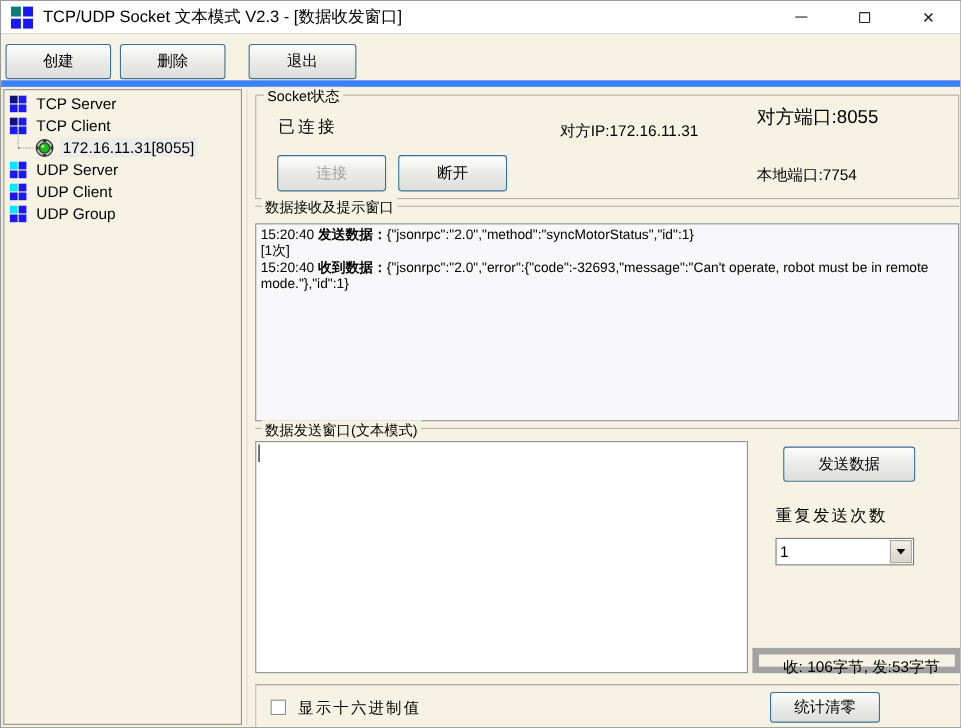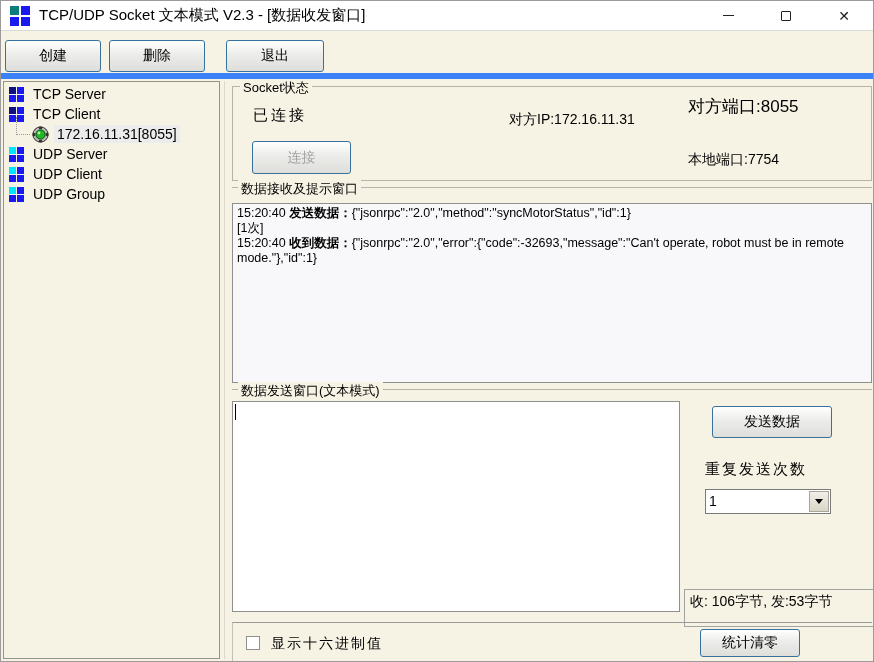--- a/index.html
+++ b/index.html
@@ -75,21 +75,21 @@
   .send-textarea{position:absolute;left:3px;top:322px;width:448px;height:211px;background:#fff;border:1px solid #8f8f8f;resize:none;outline:none;font-family:"Liberation Sans","DejaVu Sans",sans-serif;font-size:13px;padding:2px 3px}
   .caret{position:absolute;left:6px;top:325px;width:1px;height:16px;background:#000}
   .send-btn{position:absolute;left:483px;top:327px;width:120px;height:32px}
   .repeat-label{position:absolute;left:476px;top:381px;font-size:15px;letter-spacing:2px}
   .combo{position:absolute;left:476px;top:410px;width:126px;height:25px;background:#fff;border:1px solid #7b7b7b}
   .combo-value{position:absolute;left:3px;top:3px;font-size:14px}
   .combo-btn{position:absolute;right:1px;top:1px;bottom:1px;width:20px;background:linear-gradient(#f2efe6,#d9d5c8);border:1px solid #a9a59a;display:flex;align-items:center;justify-content:center}
   .combo-arrow{width:0;height:0;border-left:4px solid transparent;border-right:4px solid transparent;border-top:5px solid #000}
 
   
-  .stats-box{position:absolute;left:455px;top:510px;width:190px;height:38px;border:1px solid #a3a3a3;background:var(--cream);font-size:14px;line-height:22px;padding-left:5px;white-space:nowrap}
+  .stats-box{position:absolute;left:455px;top:510px;width:190px;height:23px;border:6px solid #a3a3a3;background:var(--cream);font-size:14px;line-height:22px;padding-left:22px;white-space:nowrap}
   .bottom-row{position:absolute;left:3px;right:1px;top:543px;bottom:0;border-top:1px solid #9a9a9a;border-left:1px solid #c4c0b4}
   .checkbox{position:absolute;left:13px;top:13px;width:14px;height:14px;background:#fff;border:1px solid #8f8f8f}
   .checkbox-label{position:absolute;left:38px;top:12px;font-size:14px;letter-spacing:2px}
   .clear-btn{position:absolute;left:467px;top:6px;width:100px;height:28px}
 </style>
 </head>
 <body>
 
 <div class="window">
 
@@ -184,20 +184,21 @@
 
   <div class="content">
 
     <div class="socket-group">
       <span class="group-label">Socket状态</span>
       <span class="state-text">已连接</span>
       <span class="peer-ip">对方IP:172.16.11.31</span>
       <span class="peer-port">对方端口:8055</span>
       <span class="local-port">本地端口:7754</span>
       <button class="btn connect-btn" disabled="">连接</button>
+      <button class="btn disconnect-btn">断开</button>
     </div>
 
     <span class="group-label recv-label">数据接收及提示窗口</span>
     <div class="group-line recv-line"></div>
     <div class="recv-box">
         <div class="log-line"><span>15:20:40 </span><span class="log-label">发送数据：</span><span>{"jsonrpc":"2.0","method":"syncMotorStatus","id":1}</span></div>
         <div class="log-line"><span></span><span class="log-label"></span><span>[1次]</span></div>
         <div class="log-line"><span>15:20:40 </span><span class="log-label">收到数据：</span><span>{"jsonrpc":"2.0","error":{"code":-32693,"message":"Can't operate, robot must be in remote mode."},"id":1}</span></div>
       </div>
 

